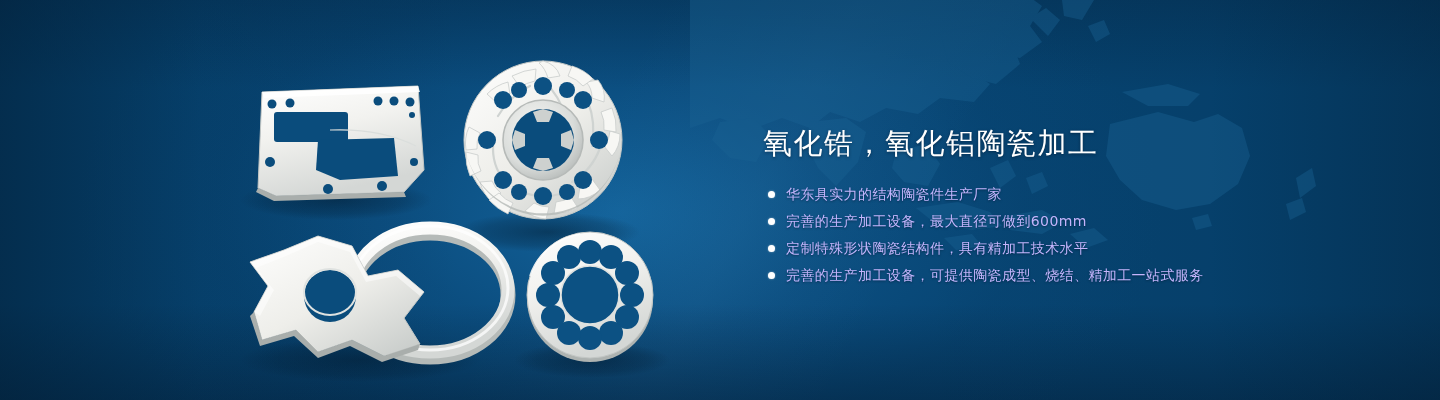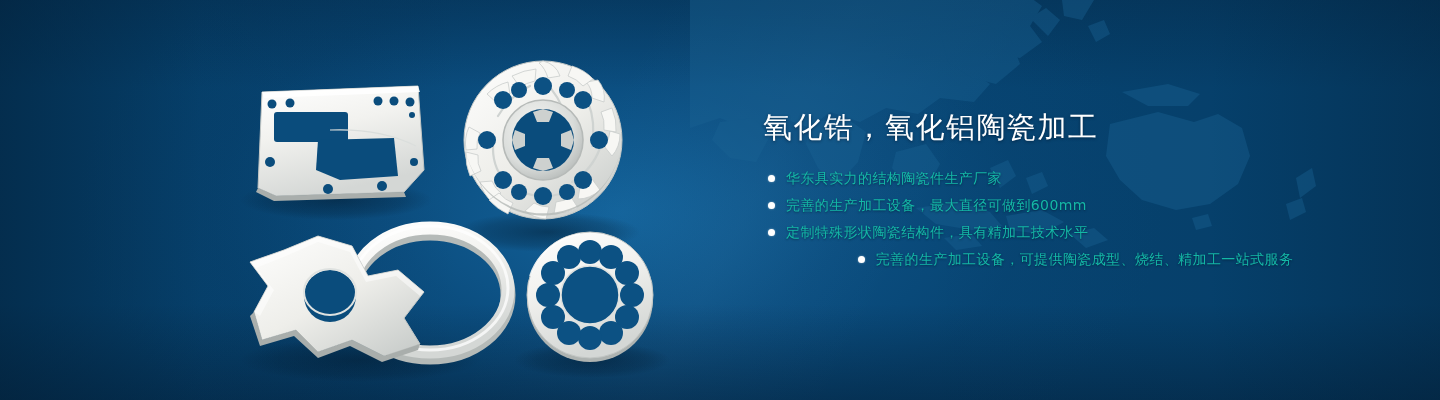--- a/index.html
+++ b/index.html
@@ -66,21 +66,21 @@
     left: 0; top: 0;
     width: 720px; height: 400px;
     pointer-events: none;
   }
   .products svg { display: block; width: 100%; height: 100%; }
 
   
   .textblock {
     position: absolute;
     left: 763px;
-    top: 108px;
+    top: 124px;
     width: 620px;
   }
   .headline {
     color: #ffffff;
     font-size: 29px;
     line-height: 38px;
     letter-spacing: 1.5px;
     font-weight: 400;
     margin: 0 0 22px 0;
     text-shadow: 0 1px 3px rgba(0,20,40,0.55);
@@ -89,32 +89,32 @@
   .bullets {
     list-style: none;
     margin: 0; padding: 0;
   }
   .bullet {
     display: flex;
     align-items: center;
     margin-bottom: 7px;
     white-space: nowrap;
   }
-  .bullet:last-child { margin-bottom: 16px; justify-content: center; }
+  .bullet:last-child { margin-bottom: 16px; }
   .dot {
     flex: 0 0 auto;
     width: 7px; height: 7px;
     border-radius: 50%;
     background: #ffffff;
     margin-right: 11px;
     margin-left: 5px;
     box-shadow: 0 0 2px rgba(255,255,255,0.5);
   }
   .bullet-text {
-    color: #14b8a6;
+    color: #c4b5fd;
     font-size: 14px;
     line-height: 20px;
     letter-spacing: 0.4px;
     text-shadow: 0 1px 2px rgba(0,18,36,0.5);
   }
 </style>
 </head>
 <body>
 
 <div class="banner">

